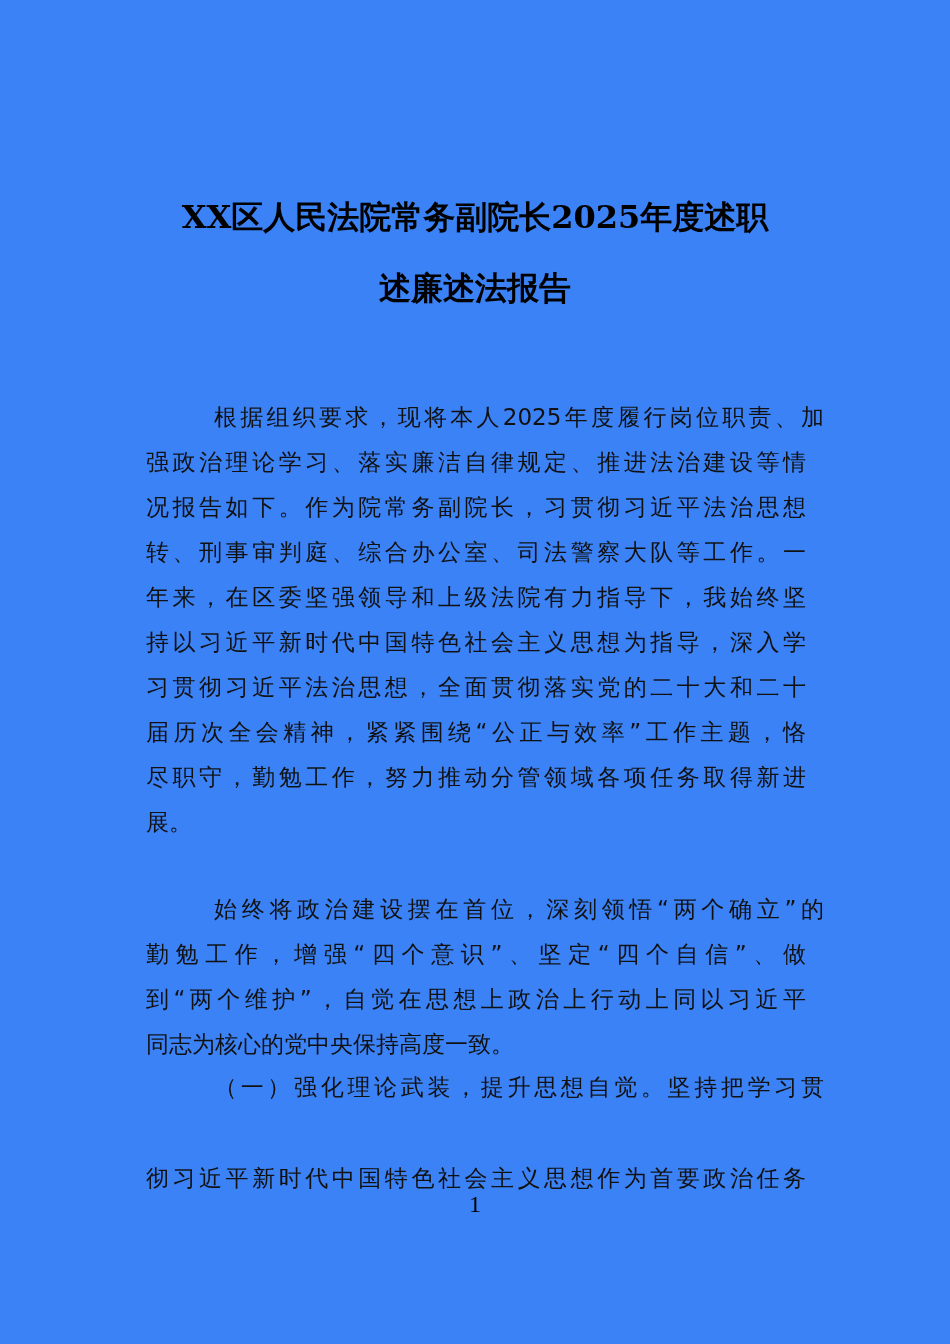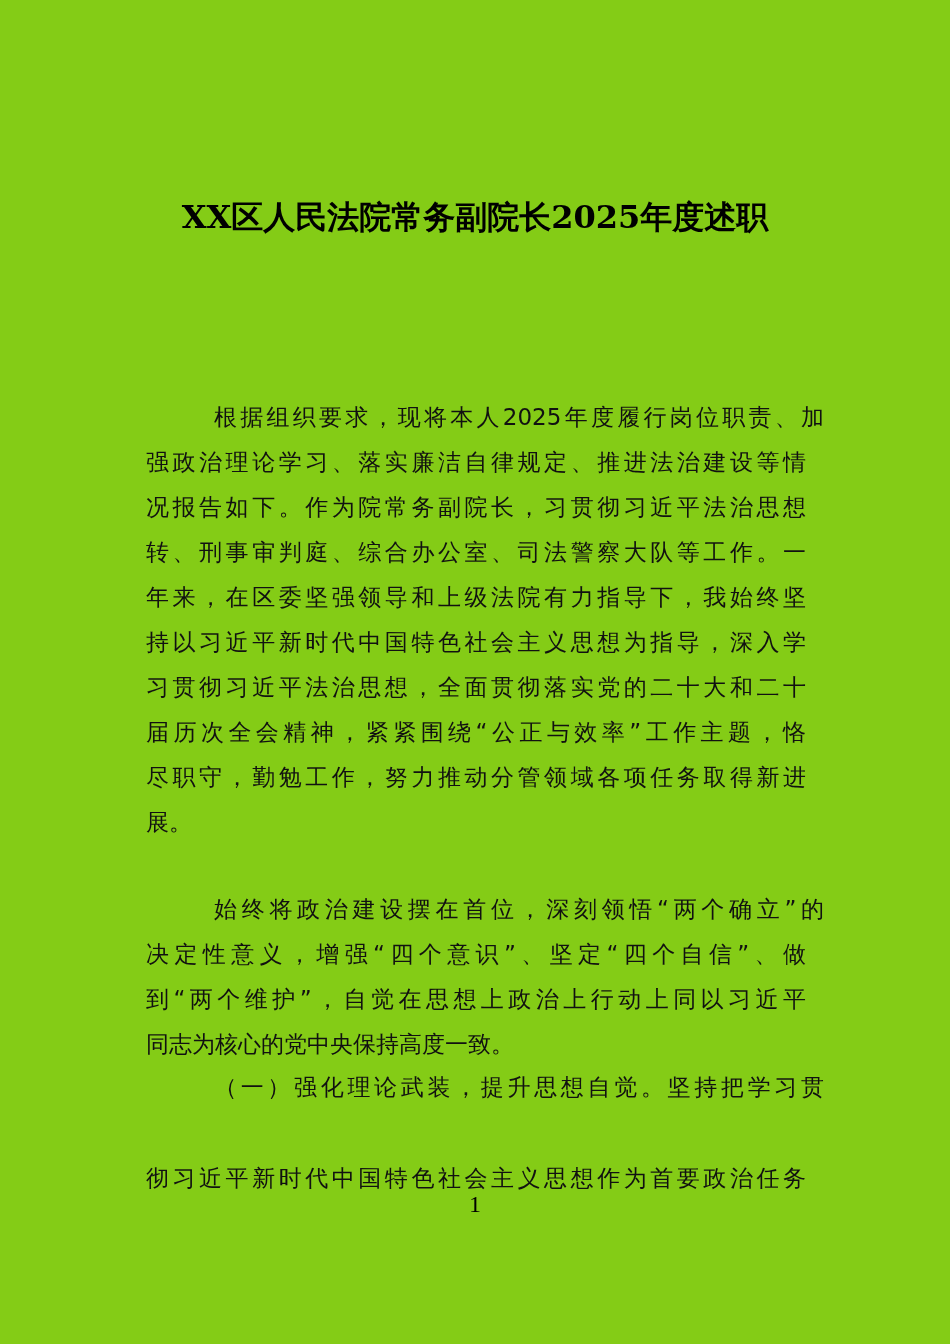--- a/index.html
+++ b/index.html
@@ -13,21 +13,21 @@
       position: relative;
       overflow: hidden;
       color: #000000;
       font-family: "DejaVu Serif", "Liberation Serif", serif;
     }
     .page {
       position: absolute;
       left: 0; top: 0;
       width: 950px;
       height: 1344px;
-      background: #84cc16;
+      background: #3b82f6;
     }
     .title {
       position: absolute;
       left: 140px;
       width: 670px;
       text-align: center;
       font-family: "DejaVu Serif", "Liberation Serif", serif;
       font-weight: bold;
       font-size: 32px;
       line-height: 40px;
@@ -69,38 +69,39 @@
       font-size: 24px;
       line-height: 28px;
     }
   </style>
 </head>
 <body>
 
 <div class="page">
 
   <div class="title l1">XX区人民法院常务副院长2025年度述职</div>
+  <div class="title l2">述廉述法报告</div>
 
   <div>
     <div class="line indent" style="top:402px">根据组织要求，现将本人2025年度履行岗位职责、加</div>
     <div class="line" style="top:447px">强政治理论学习、落实廉洁自律规定、推进法治建设等情</div>
     <div class="line" style="top:492px">况报告如下。作为院常务副院长，习贯彻习近平法治思想</div>
     <div class="line" style="top:537px">转、刑事审判庭、综合办公室、司法警察大队等工作。一</div>
     <div class="line" style="top:582px">年来，在区委坚强领导和上级法院有力指导下，我始终坚</div>
     <div class="line" style="top:627px">持以习近平新时代中国特色社会主义思想为指导，深入学</div>
     <div class="line" style="top:672px">习贯彻习近平法治思想，全面贯彻落实党的二十大和二十</div>
     <div class="line" style="top:717px">届历次全会精神，紧紧围绕“公正与效率”工作主题，恪</div>
     <div class="line" style="top:762px">尽职守，勤勉工作，努力推动分管领域各项任务取得新进</div>
     <div class="line last" style="top:807px">展。</div>
   </div>
 
 
   <div>
     <div class="line indent" style="top:894px">始终将政治建设摆在首位，深刻领悟“两个确立”的</div>
-    <div class="line" style="top:939px">决定性意义，增强“四个意识”、坚定“四个自信”、做</div>
+    <div class="line" style="top:939px">勤勉工作，增强“四个意识”、坚定“四个自信”、做</div>
     <div class="line" style="top:984px">到“两个维护”，自觉在思想上政治上行动上同以习近平</div>
     <div class="line last" style="top:1029px">同志为核心的党中央保持高度一致。</div>
   </div>
 
   <div>
     <div class="line indent sub-lead" style="top:1072px">（一）强化理论武装，提升思想自觉。坚持把学习贯</div>
     <div class="line" style="top:1163px">彻习近平新时代中国特色社会主义思想作为首要政治任务</div>
   </div>
 
   <div class="page-number">1</div>

